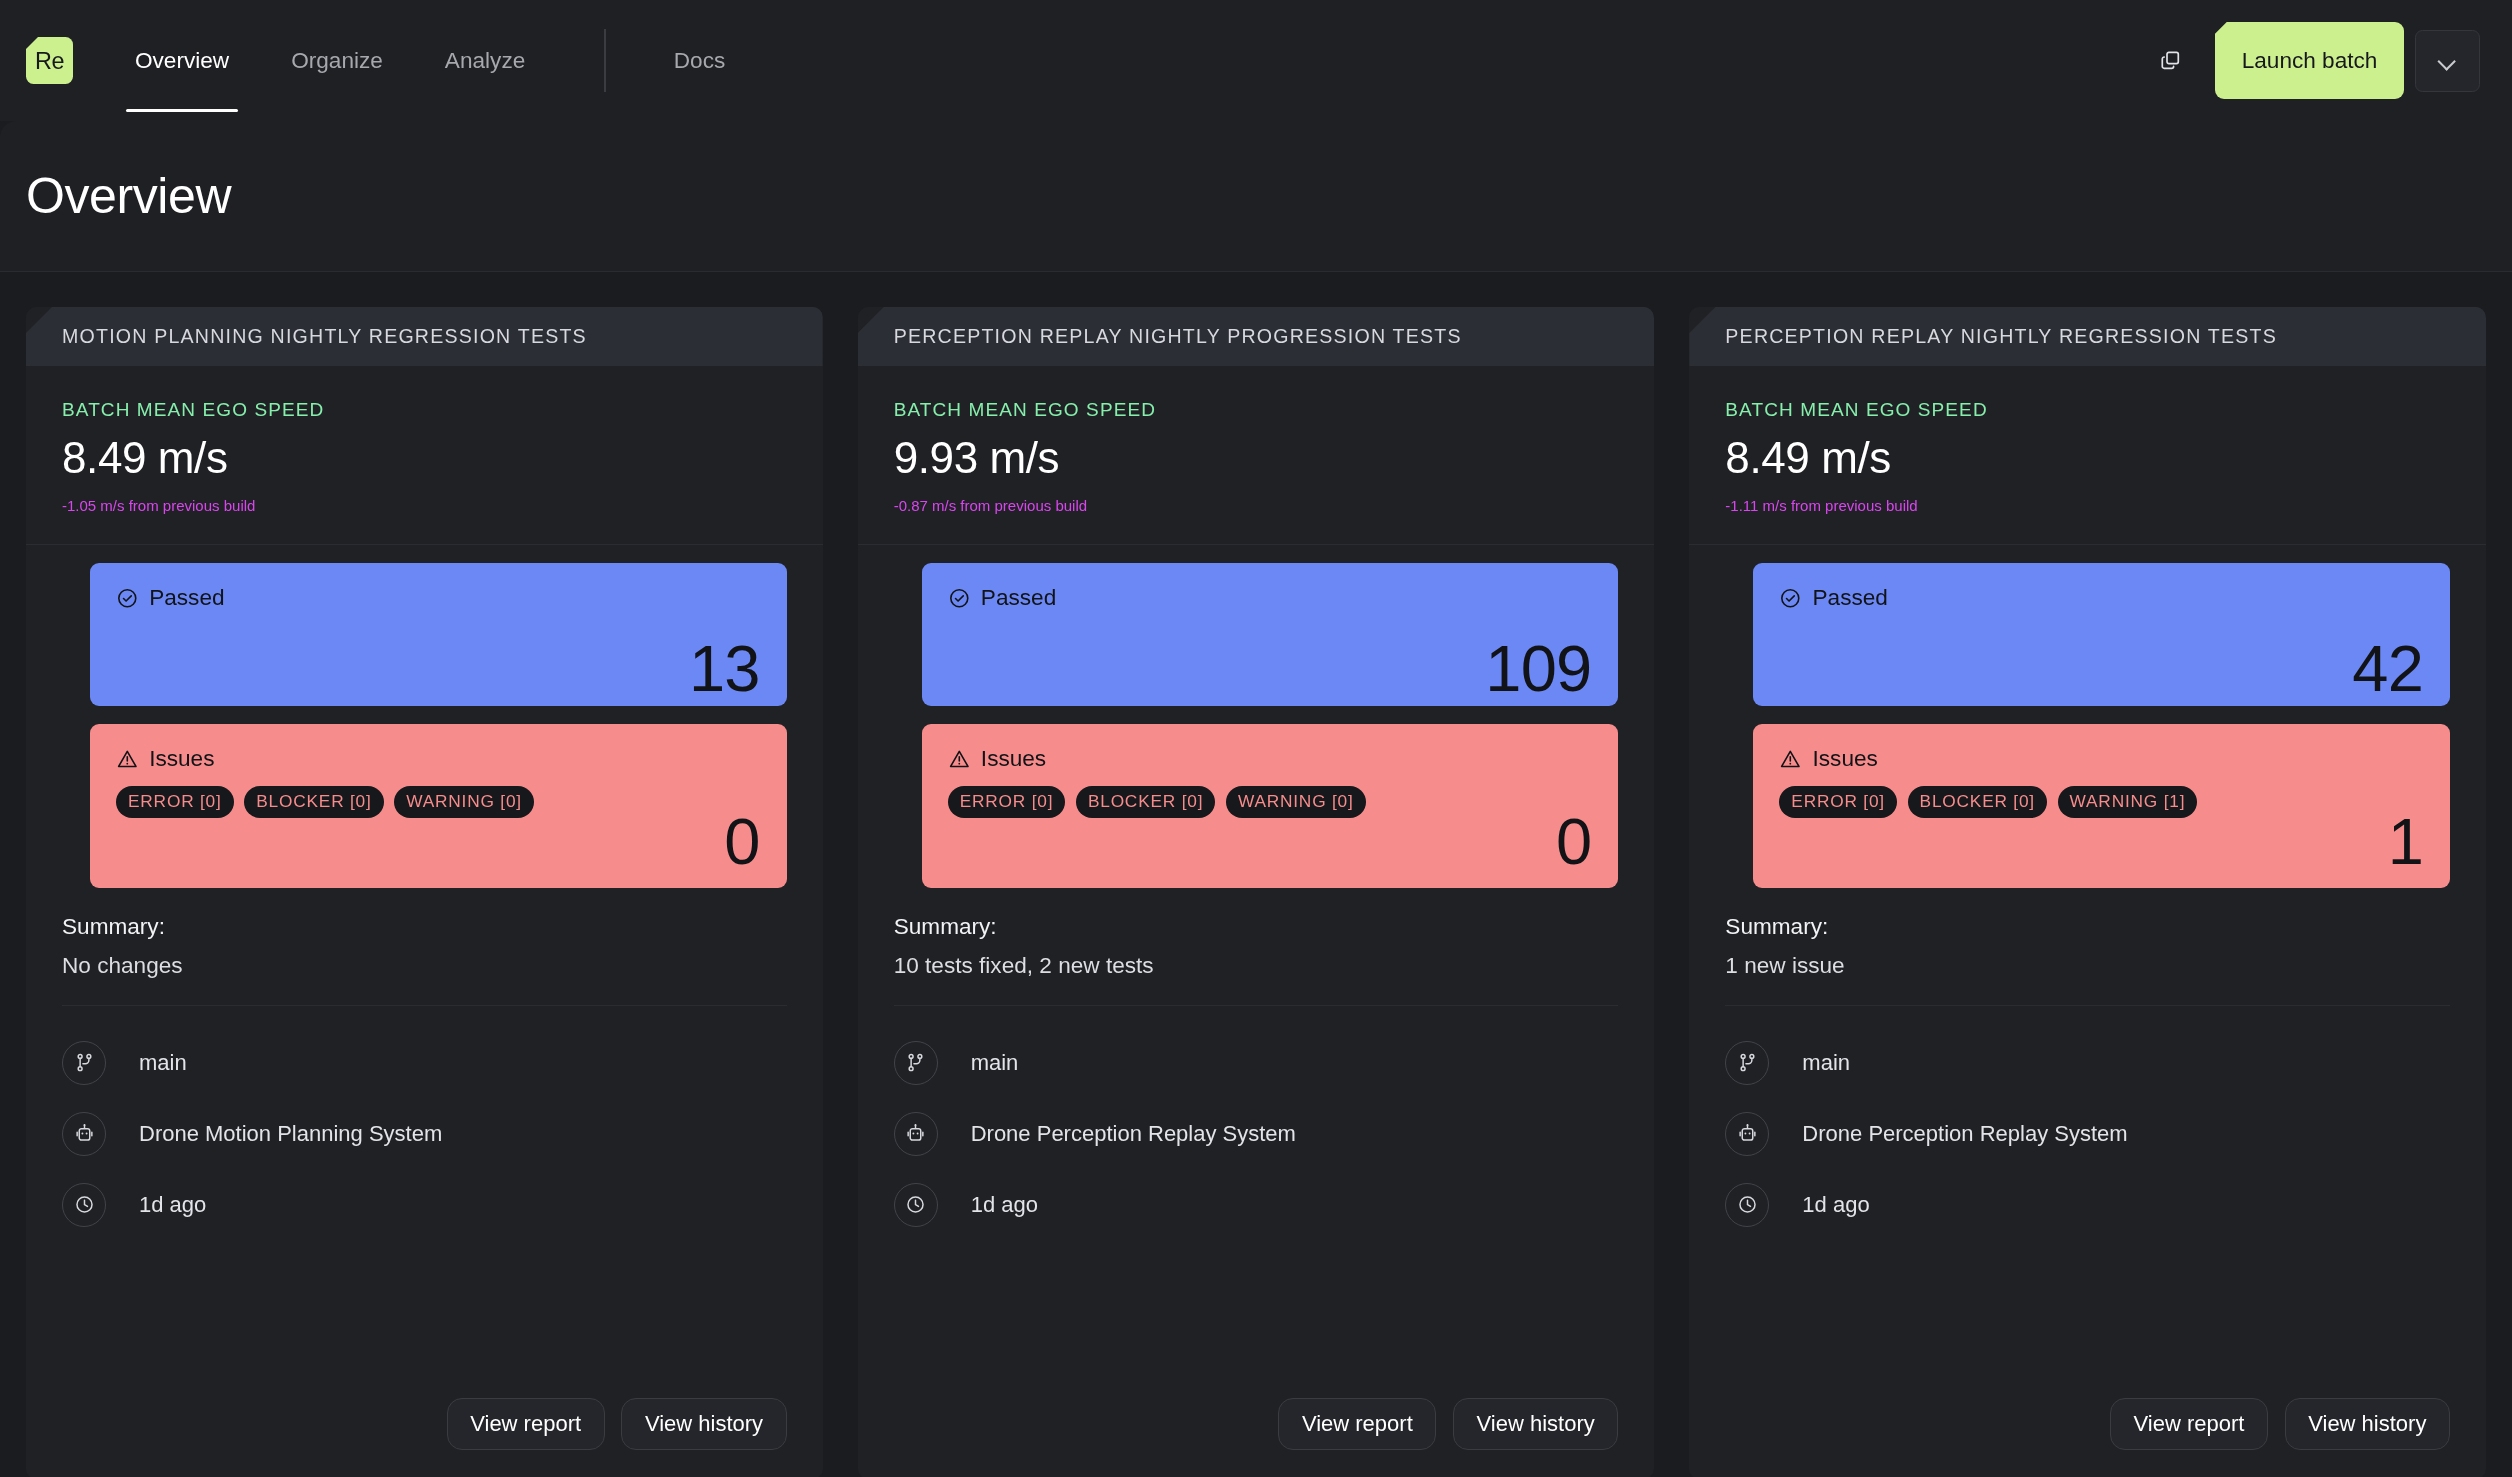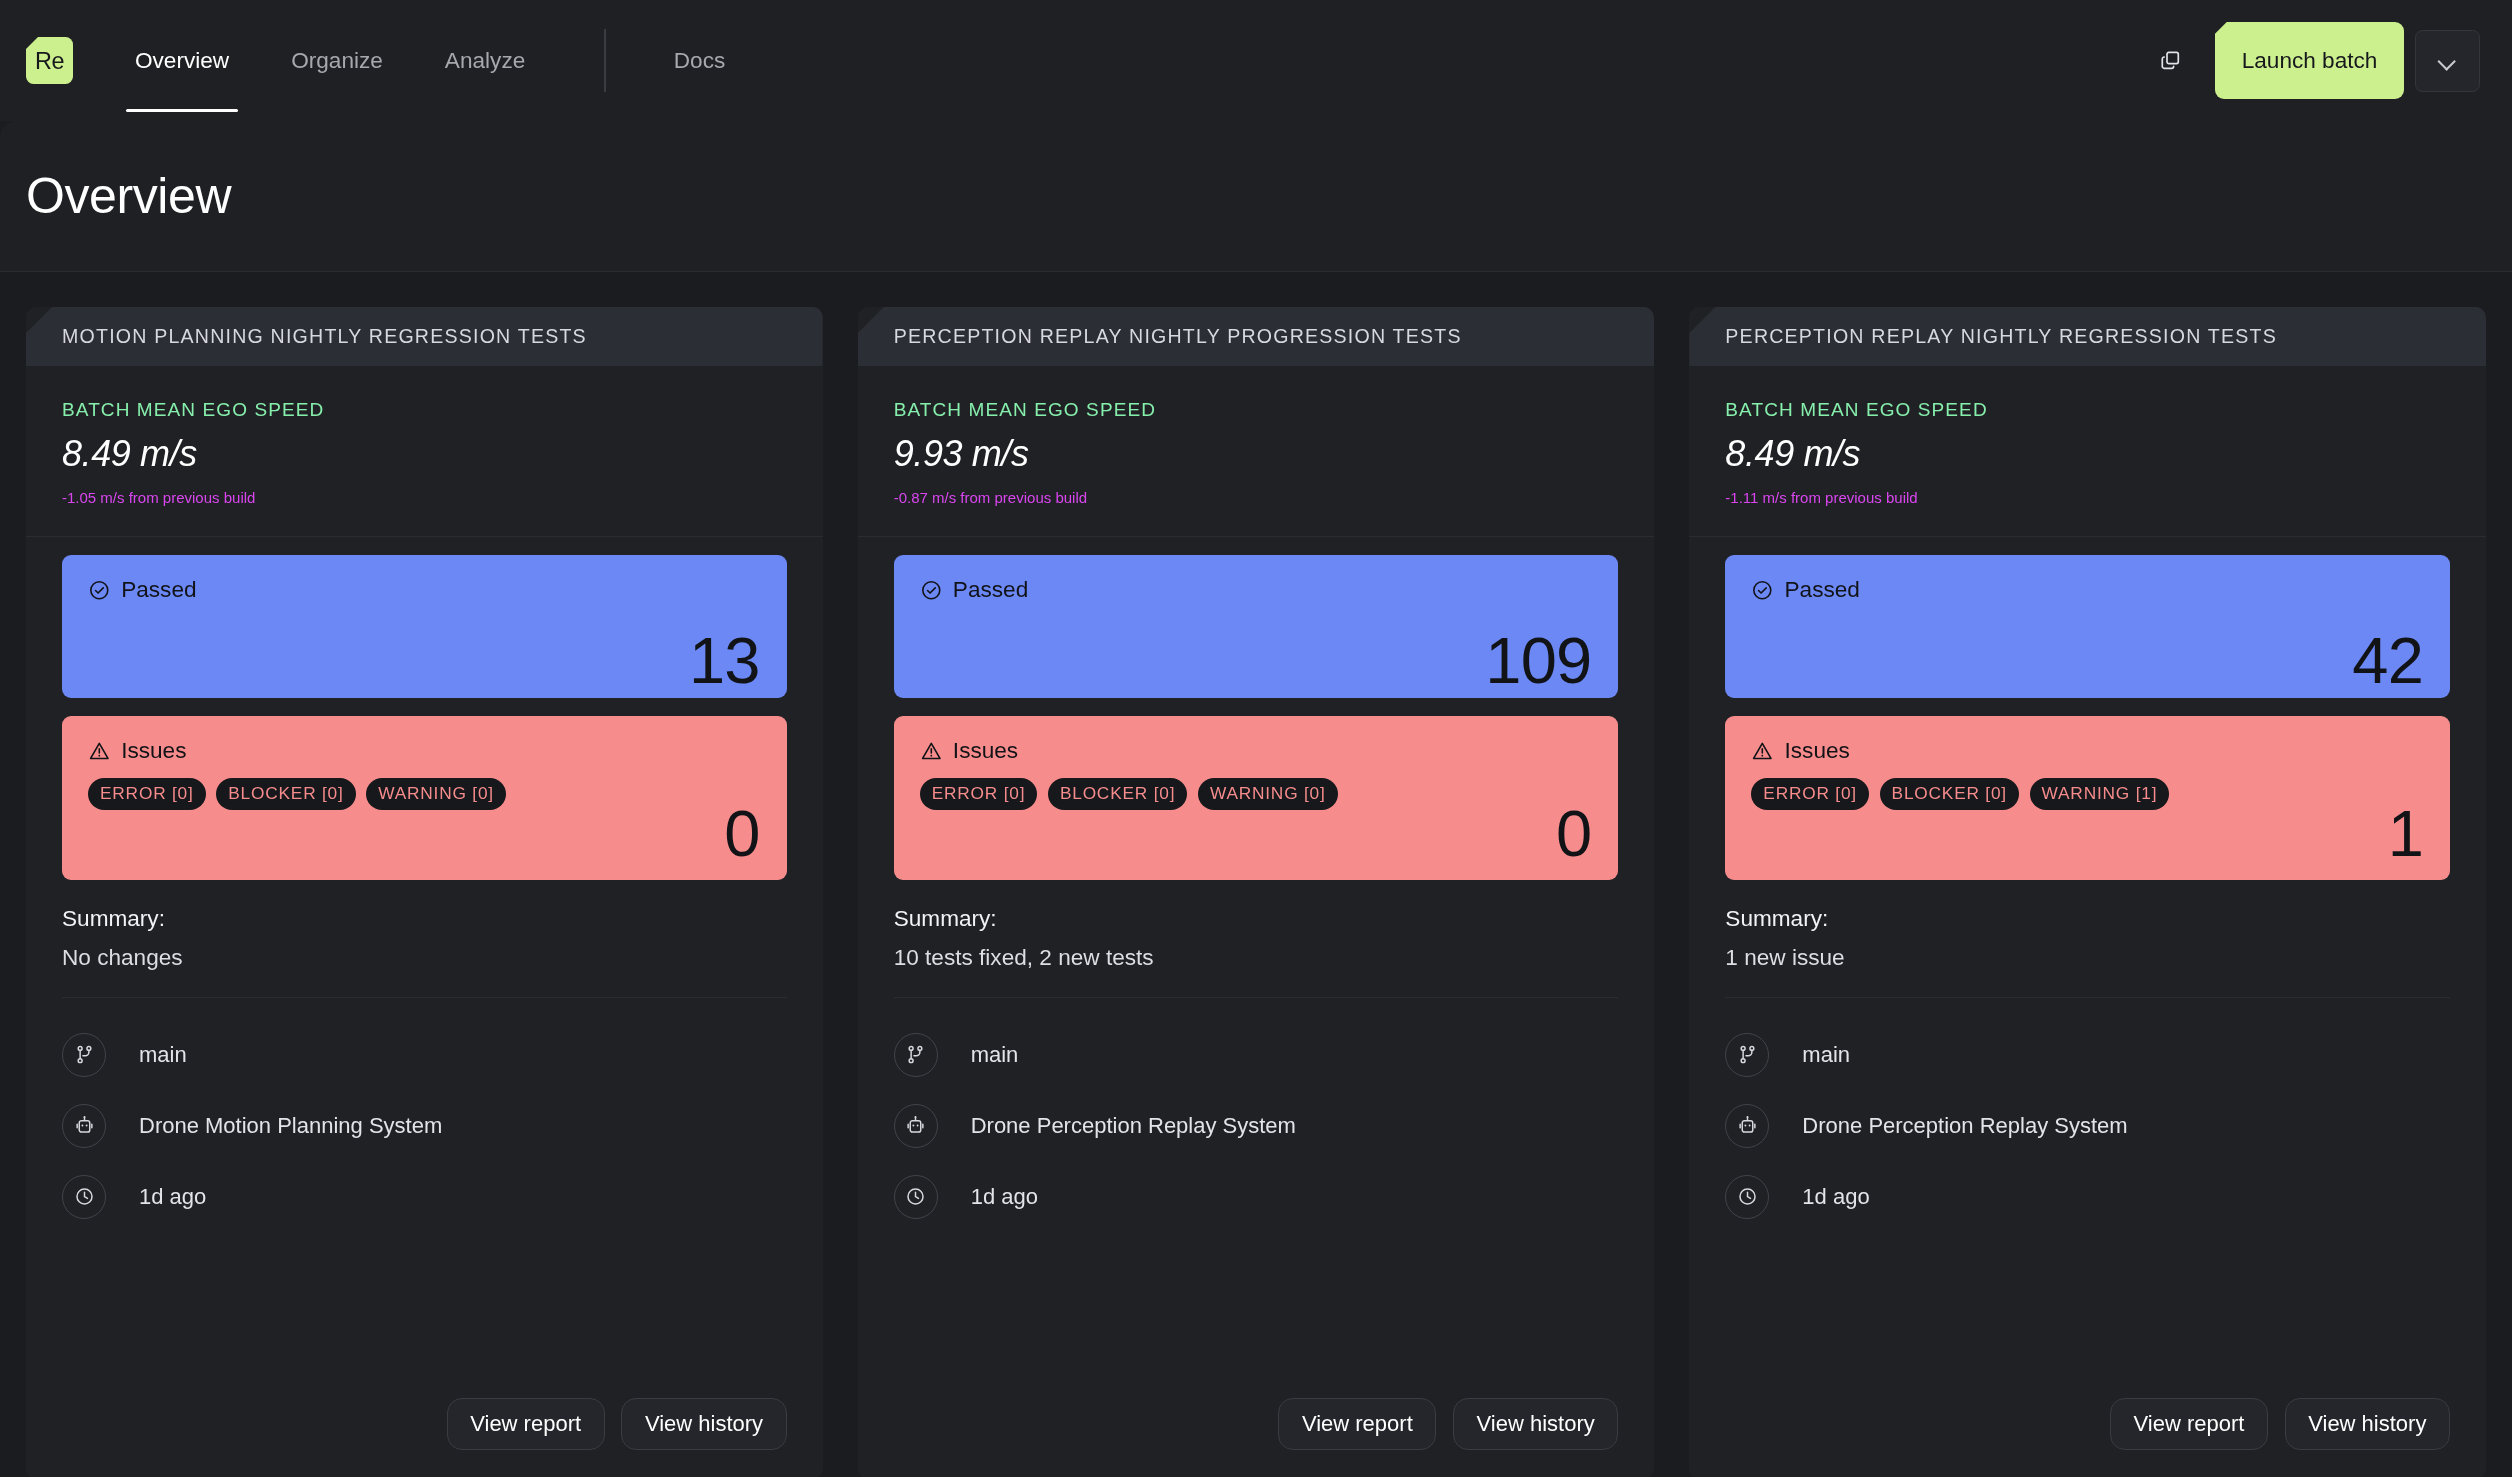--- a/index.html
+++ b/index.html
@@ -216,42 +216,42 @@
     padding: 33px 36px 30px 36px;
     border-bottom: 0.8px solid #2b2c32;
   }
   .metric-label {
     font-size: 19px;
     letter-spacing: 1.1px;
     color: #86efac;
     margin-bottom: 12px;
   }
   .metric-value {
-    font-size: 36px;
+    font-size: 44px;
     color: #ffffff;
     font-weight: 400;
     letter-spacing: -0.4px;
     margin-bottom: 13.6px;
-    font-style: italic;
   }
   .metric-delta {
     font-size: 15px;
     color: #d946ef;
   }
 
   .stats {
     padding: 18px 36px 0 36px;
   }
   .stat-panel {
     border-radius: 9px;
     padding: 22.6px 26px;
     display: flex;
     align-items: flex-start;
     position: relative;
     min-height: 136px;
+    margin-left: 28px;
   }
   .stat-panel.passed { background: #6b88f5; min-height: 143px; margin-bottom: 18px; }
   .stat-panel.issues { background: #f78c8c; min-height: 164px; }
   .stat-left { flex: 1; min-width: 0; }
   .stat-title-row {
     display: flex;
     align-items: center;
     gap: 10.6px;
     margin-bottom: 13.6px;
   }

